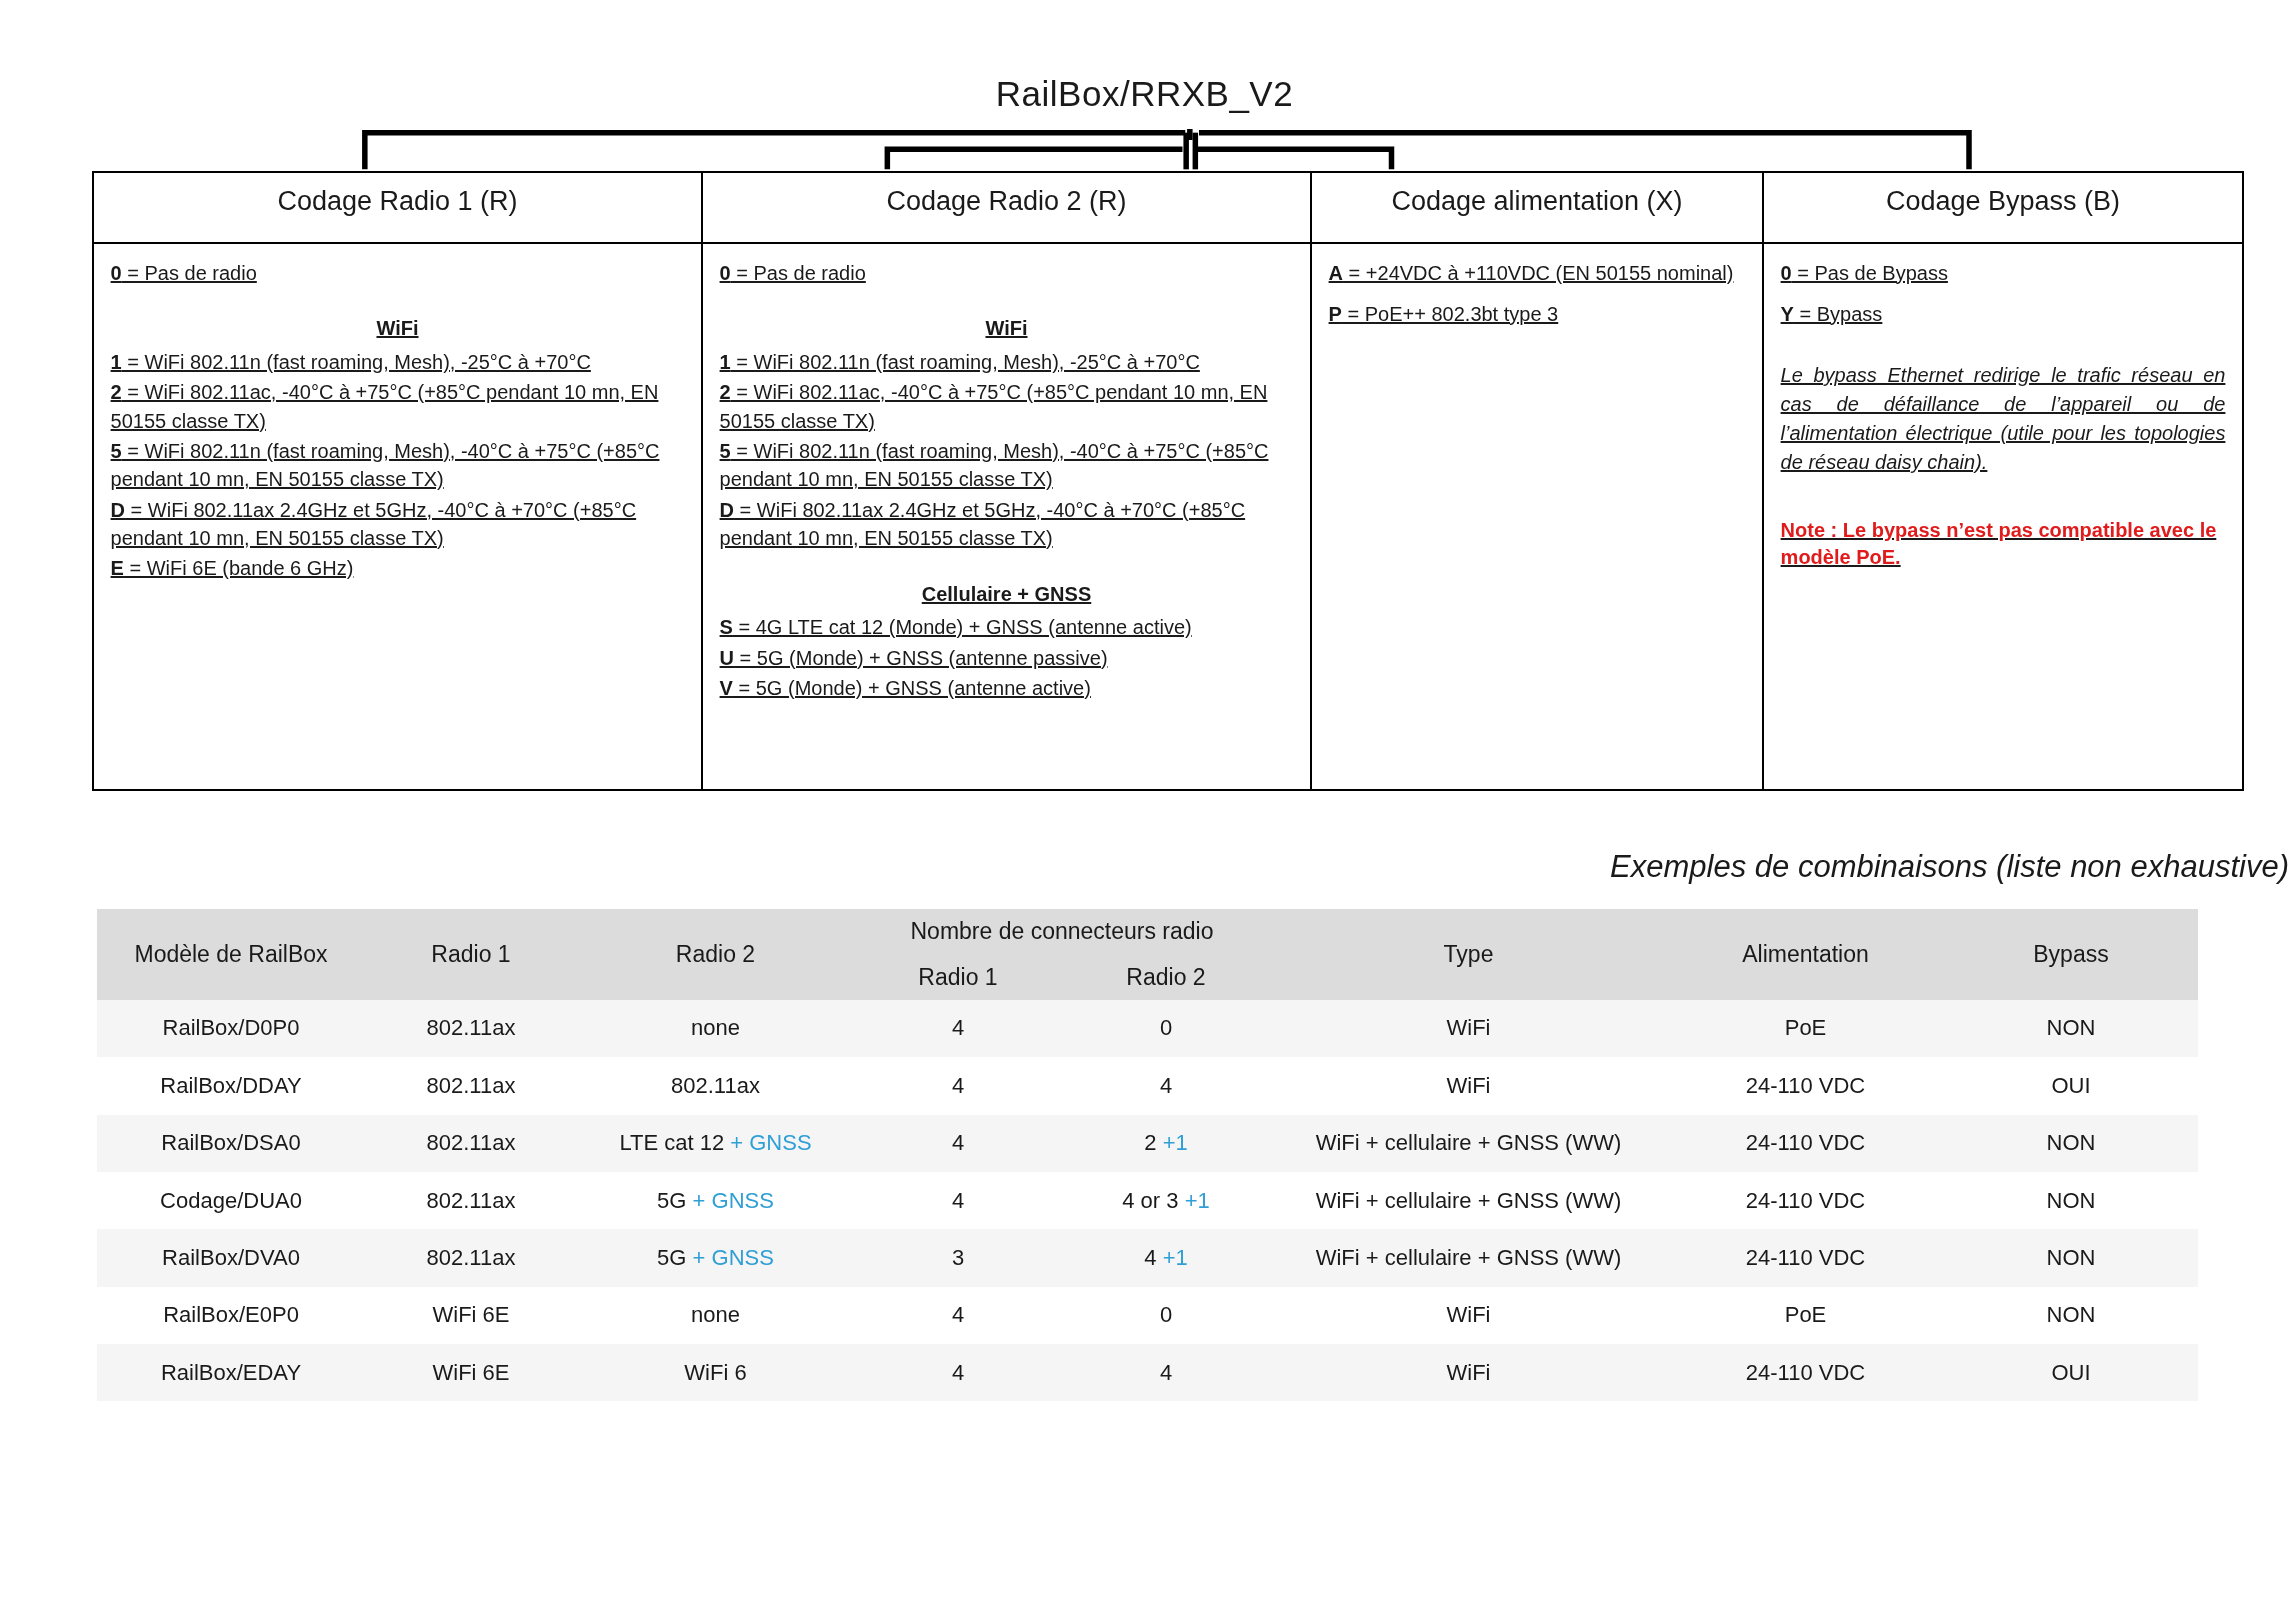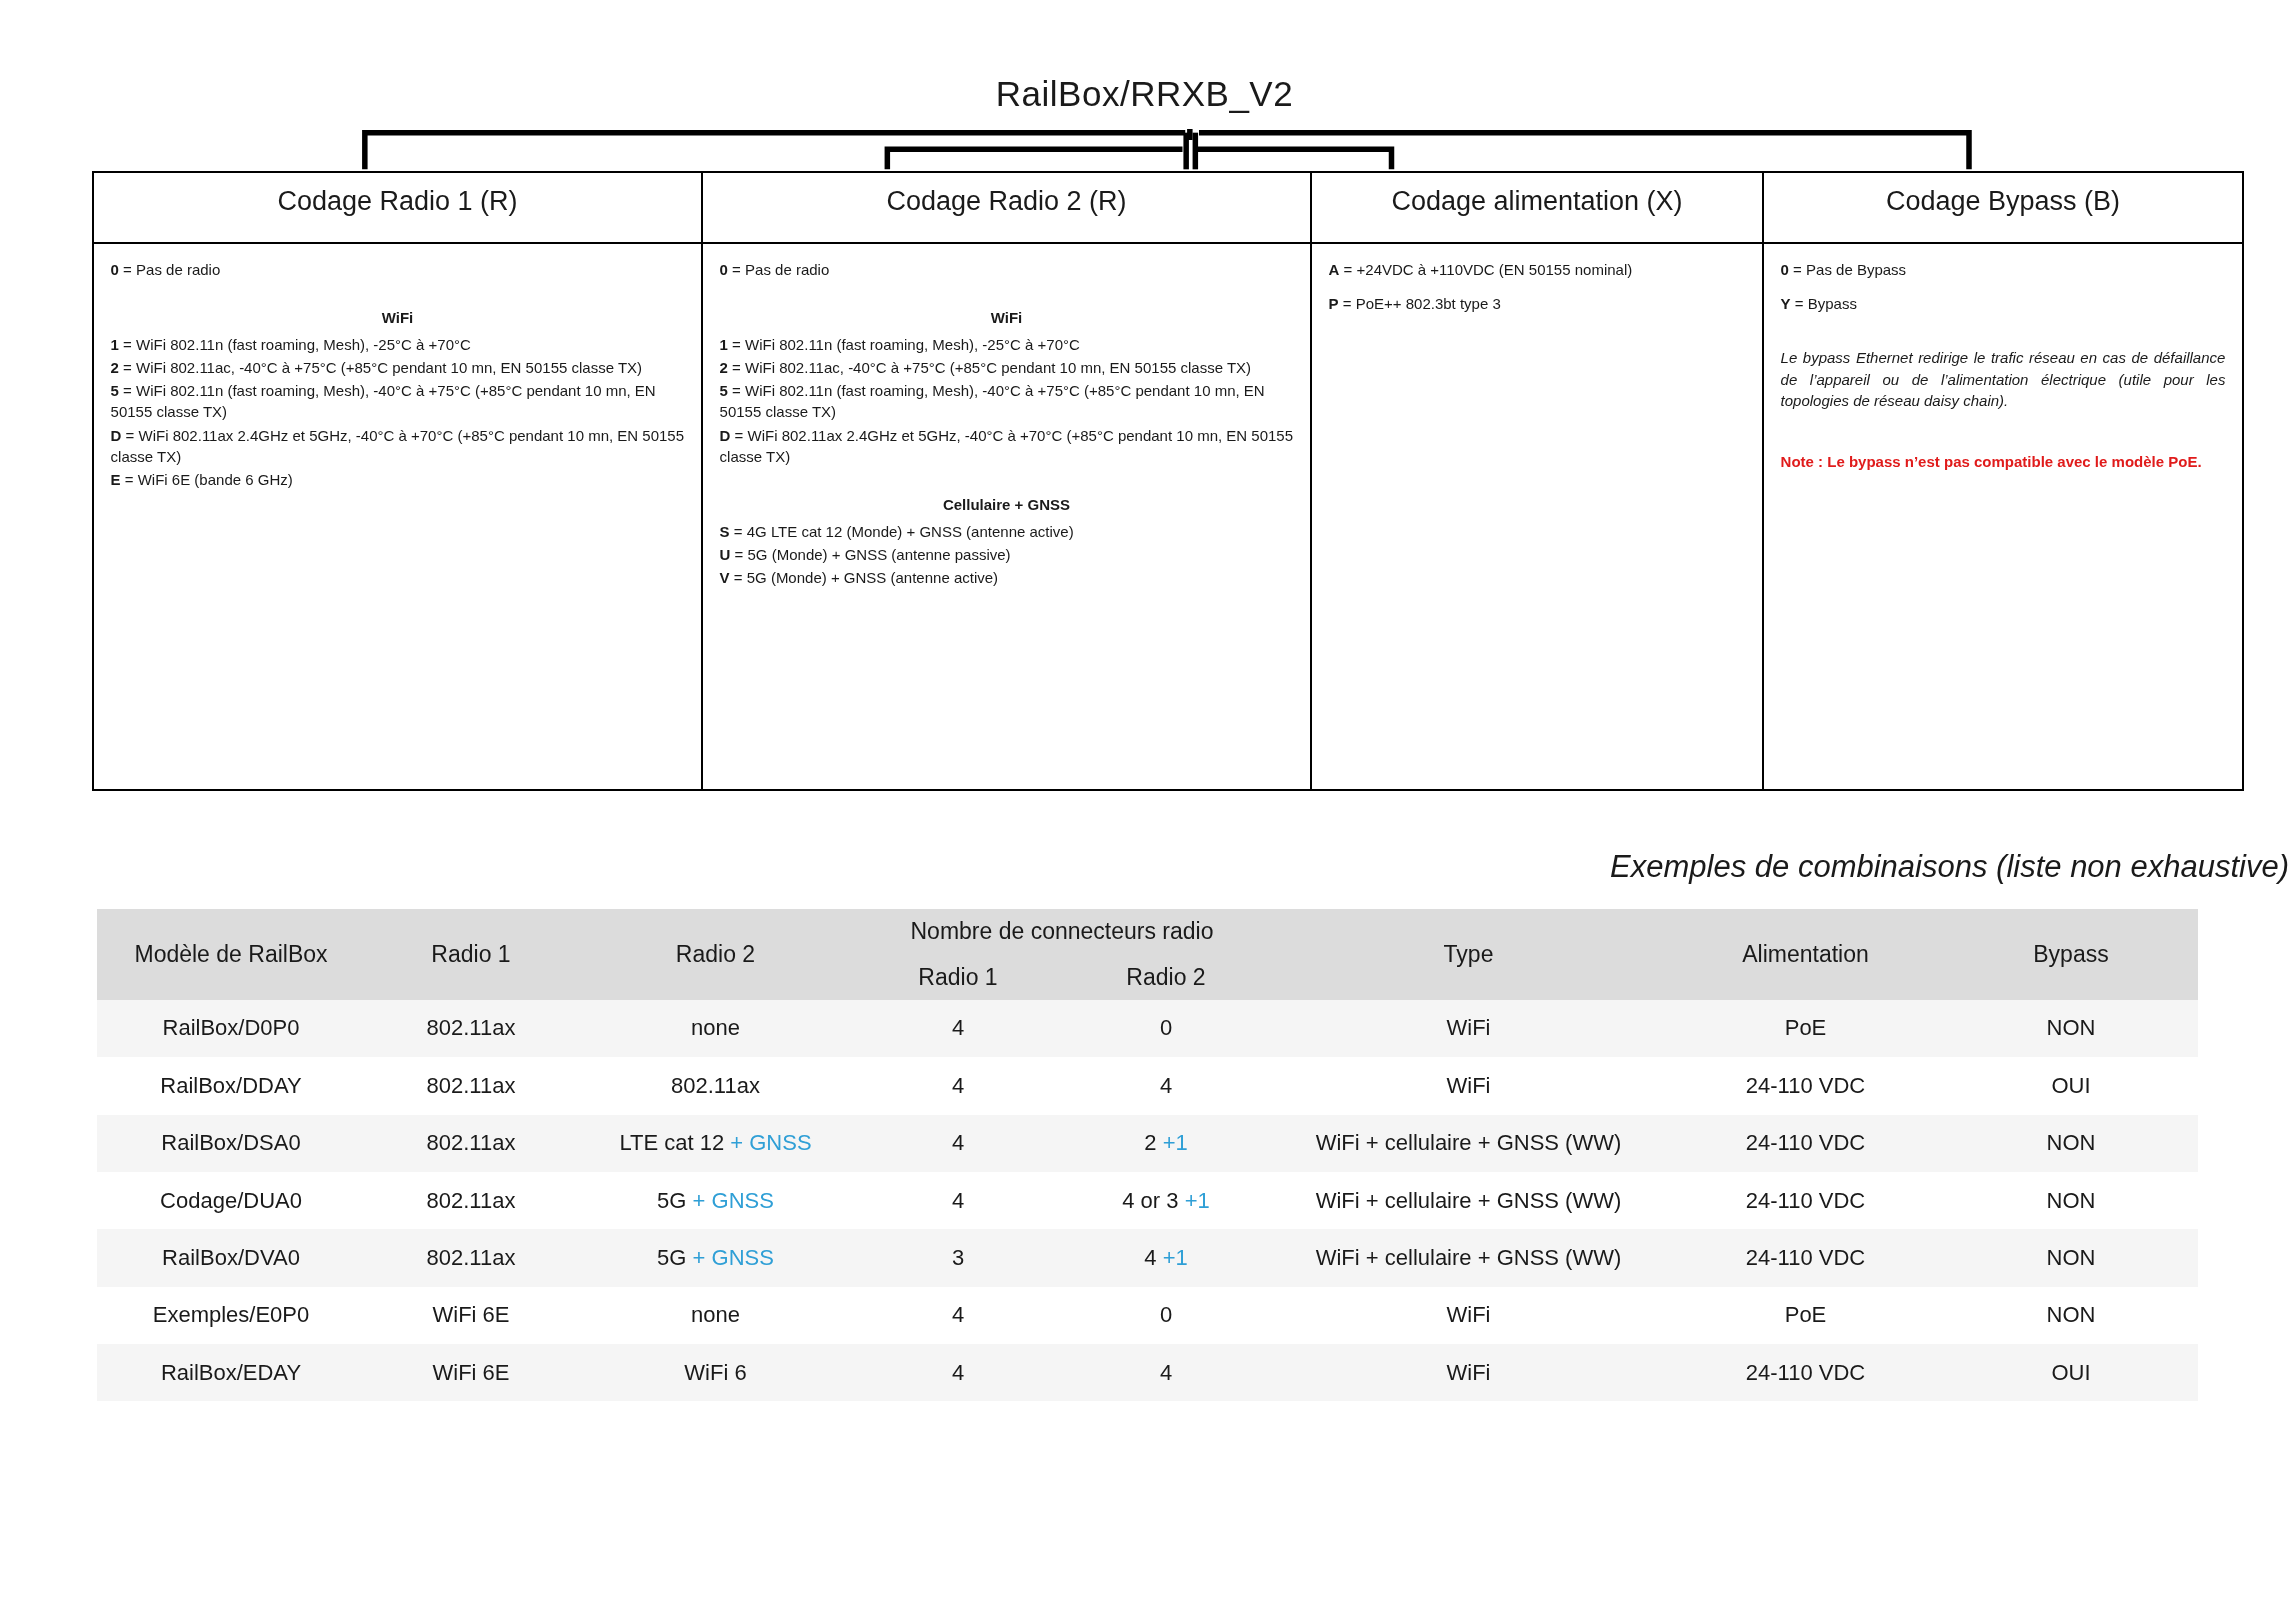--- a/index.html
+++ b/index.html
@@ -53,23 +53,24 @@
   .coding-table thead th {
     text-align: center;
     font-weight: normal;
     font-size: 27px;
     padding: 13px 5.5px 14.8px 5.5px;
     height: 41px;
     border-radius: 28px;
   }
   .coding-table tbody td {
     padding: 14.8px 16.6px 18.5px 16.6px;
-    font-size: 15px;
+    font-size: 20px;
     line-height: 1.42;
     height: 512px;
+    text-decoration: underline;
   }
   .cell-line { margin: 0 0 1.8px 0; }
   .cell-gap { height: 20px; }
   .sub-head {
     text-align: center;
     font-weight: bold;
     margin: 5.5px 0 5.5px 0;
   }
   b.code { font-weight: bold; }
   .italic-note {
@@ -322,21 +323,21 @@
       <td>RailBox/DVA0</td>
       <td>802.11ax</td>
       <td><span>5G </span><span class="gnss">+ GNSS</span></td>
       <td>3</td>
       <td><span>4 </span><span class="gnss">+1</span></td>
       <td class="nowrap">WiFi + cellulaire + GNSS (WW)</td>
       <td>24-110 VDC</td>
       <td>NON</td>
     </tr>
     <tr>
-      <td>Exemples/E0P0</td>
+      <td>RailBox/E0P0</td>
       <td>WiFi 6E</td>
       <td><span>none</span><span class="gnss"></span></td>
       <td>4</td>
       <td><span>0</span><span class="gnss"></span></td>
       <td class="nowrap">WiFi</td>
       <td>PoE</td>
       <td>NON</td>
     </tr>
     <tr>
       <td>RailBox/EDAY</td>

